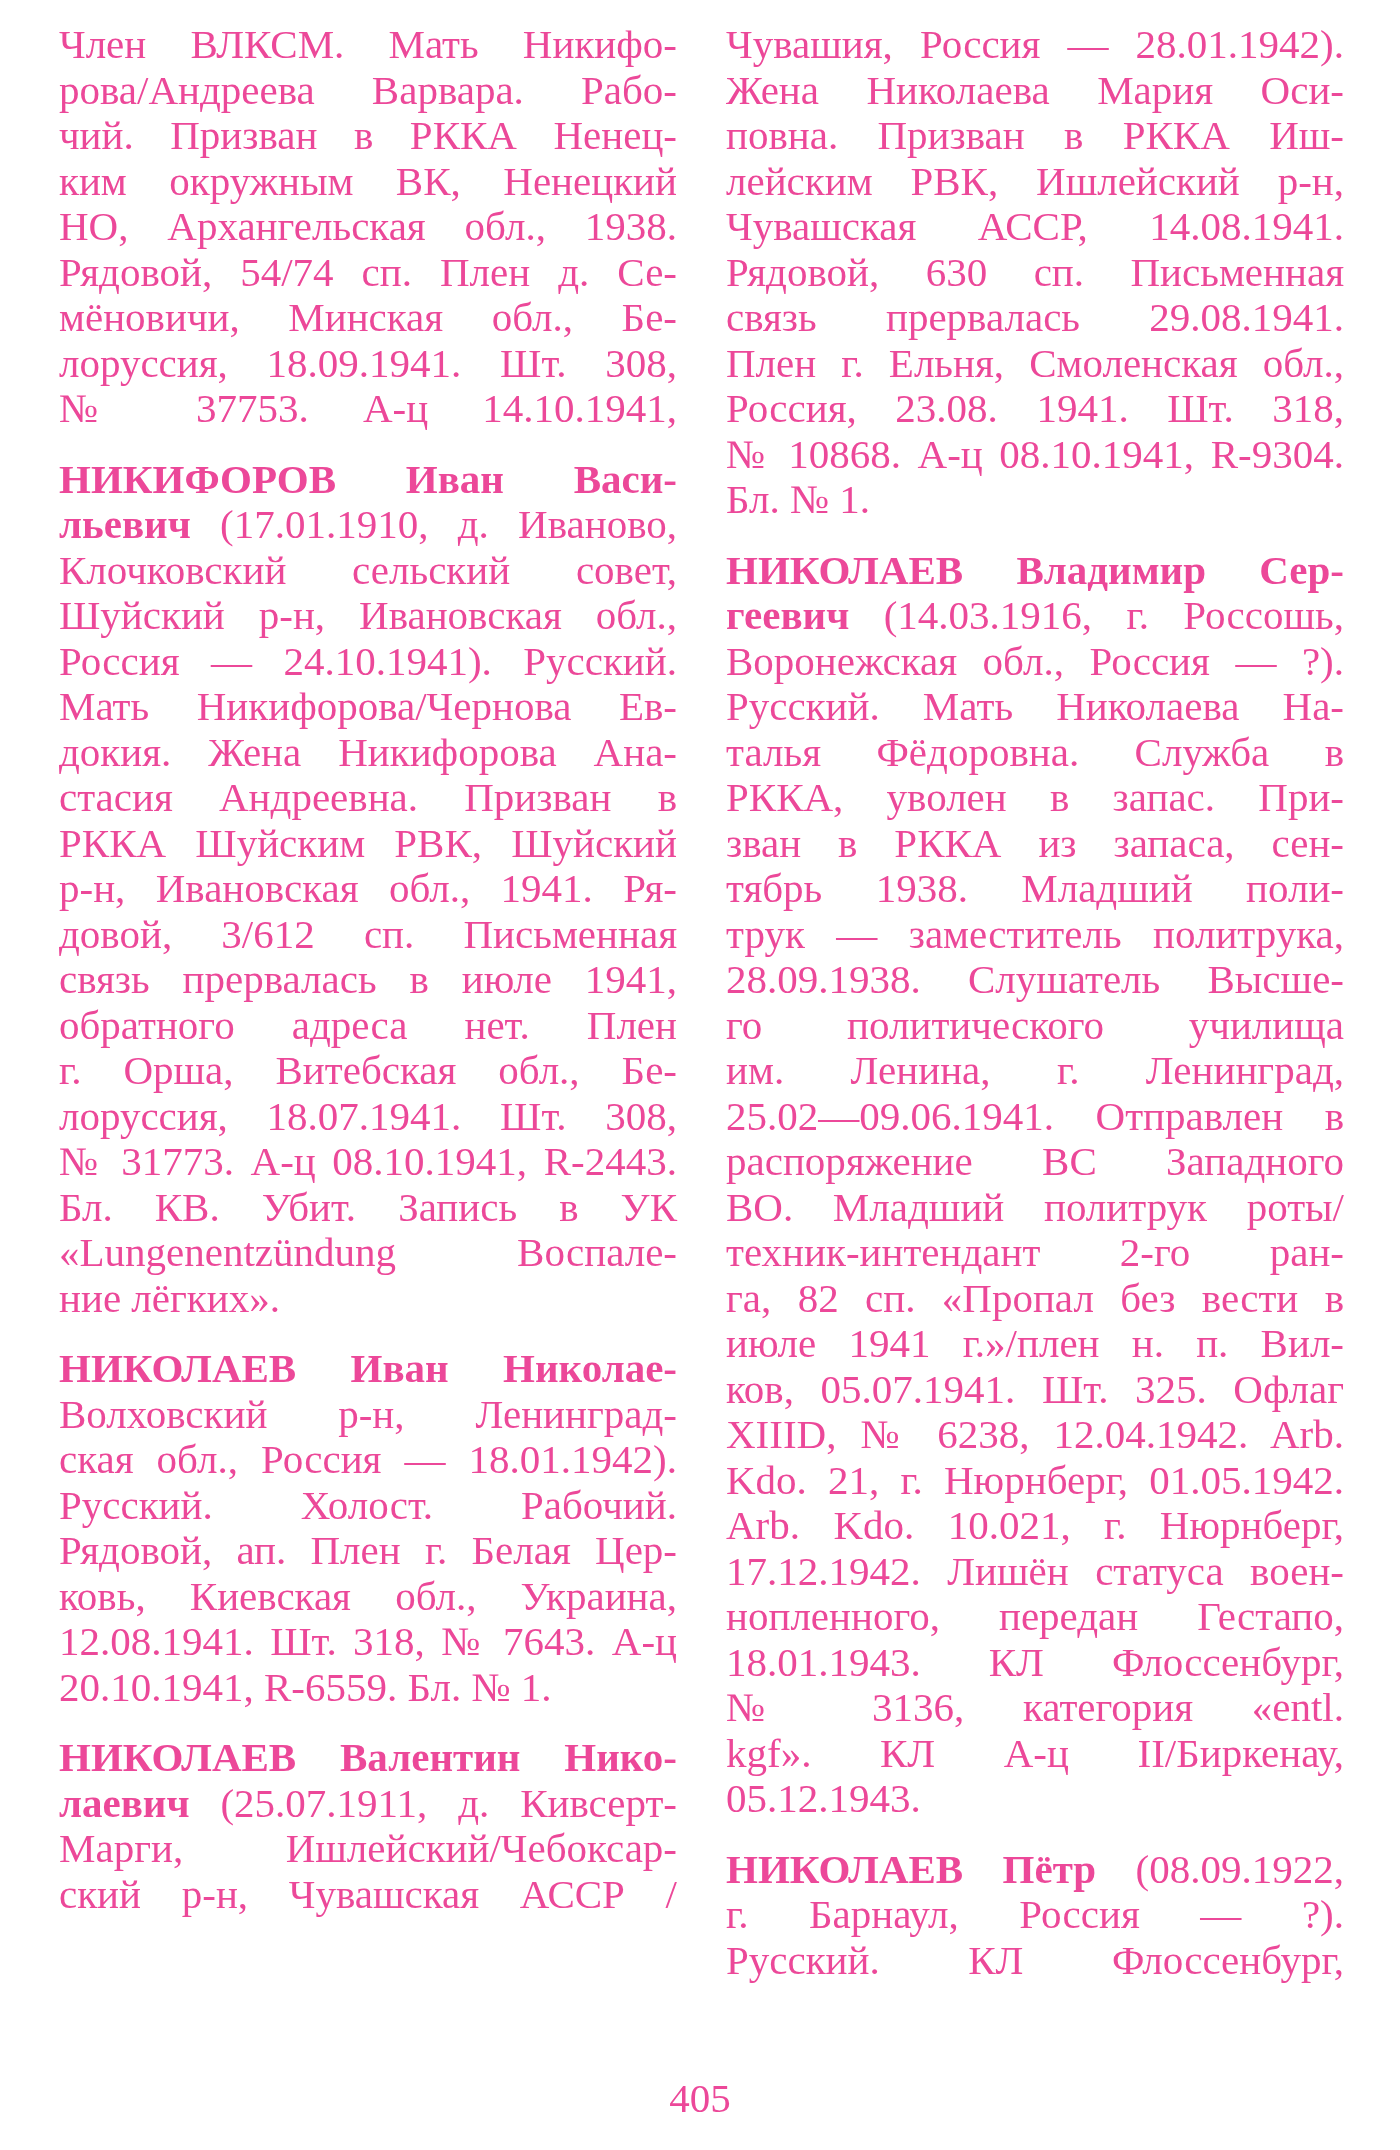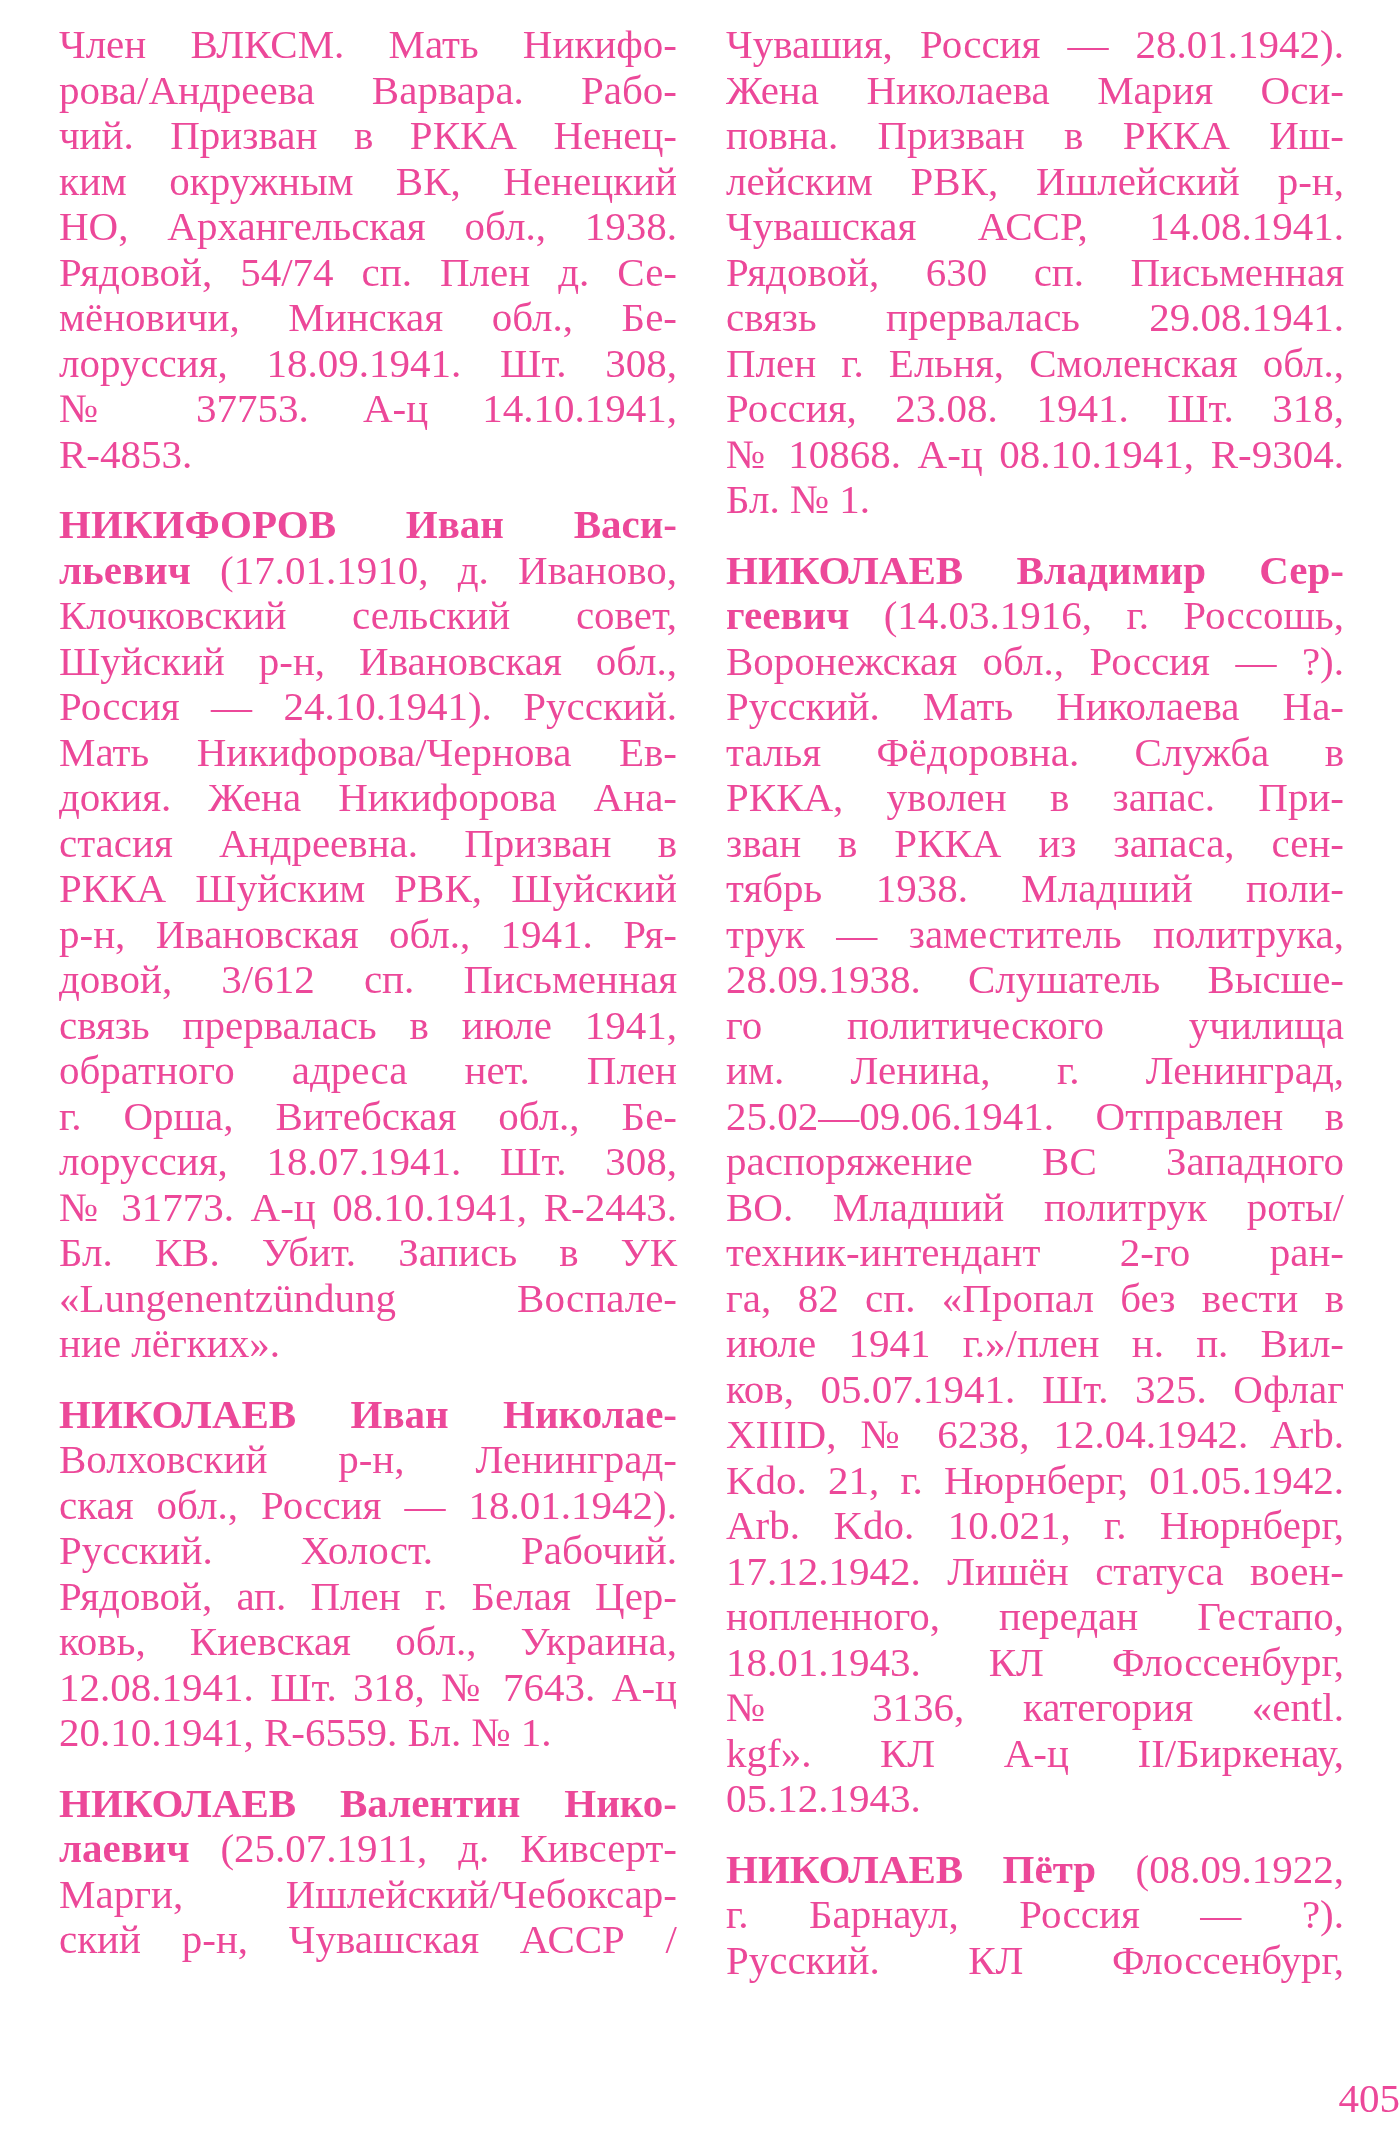--- a/index.html
+++ b/index.html
@@ -27,41 +27,40 @@
     text-align-last: justify;
     white-space: normal;
   }
   .line.end { text-align-last: left; }
   .b { font-weight: bold; }
   .folio {
     position: absolute;
     top: 2076px;
     left: 0;
     width: 100%;
-    text-align: right;
+    text-align: center;
     font-size: 41px;
     line-height: 45px;
   }
 </style>
 </head>
 <body>
 
 <div class="page">
   <div class="col" id="col-0">
       <div class="para">
         <div class="line"><span>Член ВЛКСМ. Мать Никифо-</span></div>
         <div class="line"><span>рова/Андреева Варвара. Рабо-</span></div>
         <div class="line"><span>чий. Призван в РККА Ненец-</span></div>
         <div class="line"><span>ким окружным ВК, Ненецкий</span></div>
         <div class="line"><span>НО, Архангельская обл., 1938.</span></div>
         <div class="line"><span>Рядовой, 54/74 сп. Плен д. Се-</span></div>
         <div class="line"><span>мёновичи, Минская обл., Бе-</span></div>
         <div class="line"><span>лоруссия, 18.09.1941. Шт. 308,</span></div>
         <div class="line"><span>№ 37753. А-ц 14.10.1941,</span></div>
-        <div class="line end"><span>R-4853.</span></div>
       </div>
       <div class="para">
         <div class="line"><span class="b">НИКИФОРОВ Иван Васи-</span></div>
         <div class="line"><span class="b">льевич </span><span>(17.01.1910, д. Иваново,</span></div>
         <div class="line"><span>Клочковский сельский совет,</span></div>
         <div class="line"><span>Шуйский р-н, Ивановская обл.,</span></div>
         <div class="line"><span>Россия — 24.10.1941). Русский.</span></div>
         <div class="line"><span>Мать Никифорова/Чернова Ев-</span></div>
         <div class="line"><span>докия. Жена Никифорова Ана-</span></div>
         <div class="line"><span>стасия Андреевна. Призван в</span></div>

